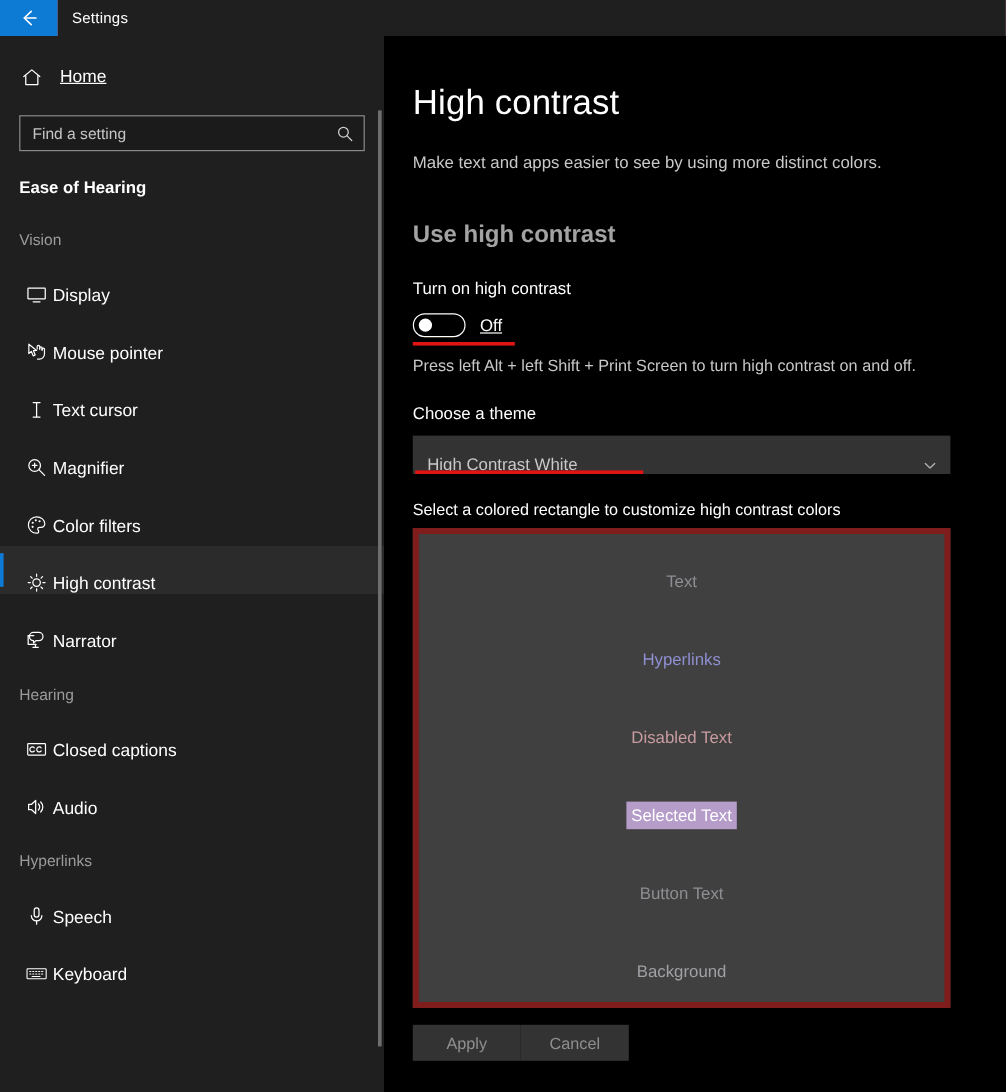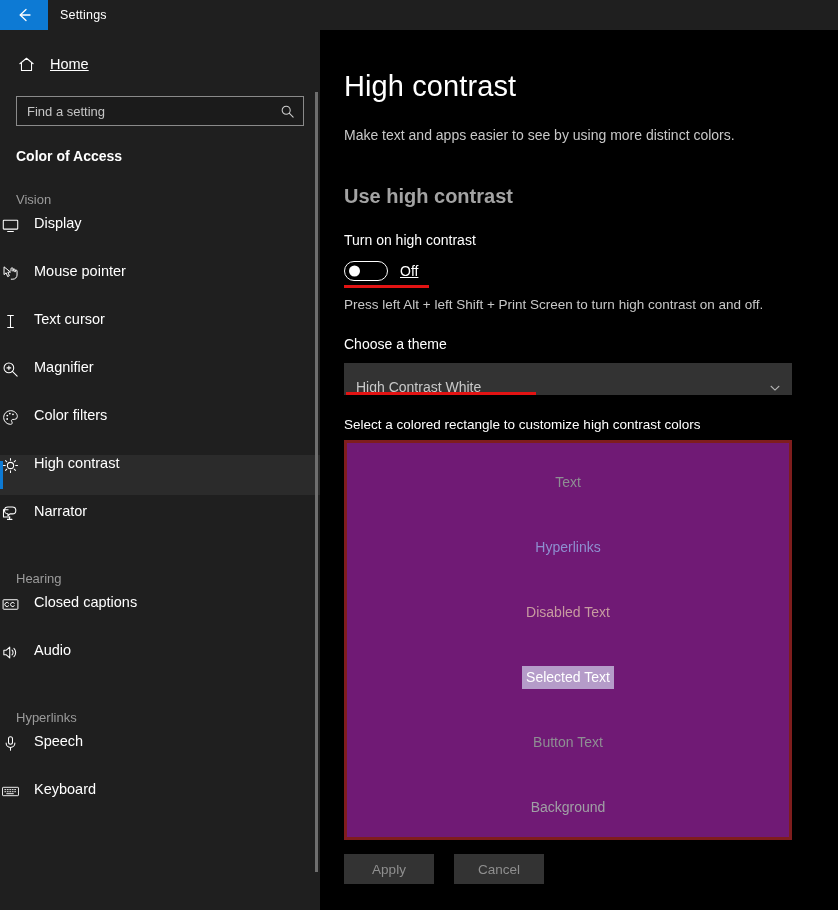--- a/index.html
+++ b/index.html
@@ -113,25 +113,25 @@
 
   .group-label {
     color: #9b9b9b;
     font-size: 13px;
     padding: 28px 16px 0 16px;
   }
 
   .nav-item {
     position: relative;
     display: flex;
-    align-items: flex-start;
+    align-items: flex-end;
     height: 40px;
     margin-top: 8px;
-    padding-left: 0;
-    gap: 14px;
+    padding-left: 20px;
+    gap: 4px;
     cursor: pointer;
   }
   .nav-item .label {
     color: #ffffff;
     font-size: 14.5px;
   }
   .nav-item.active { background: #2b2b2b; }
   .nav-item.active::before {
     content: "";
     position: absolute;
@@ -273,39 +273,38 @@
     color: #ffffff;
     font-size: 13.5px;
     margin-top: 19px;
   }
 
   
   .preview {
     margin-top: 8px;
     width: 448px;
     height: 400px;
-    background: #701a75;
-    border: 3px solid #7f1d1d;
+    background: #404040;
+    border: 5px solid #7f1d1d;
     display: flex;
     flex-direction: column;
     align-items: center;
     padding-top: 28px;
     gap: 42px;
   }
   .pv {
     font-size: 14px;
     cursor: pointer;
     line-height: 1.5;
     padding: 1px 4px;
   }
 
   
   .actions {
     display: flex;
-    gap: 20px;
     margin-top: 14px;
   }
   .btn {
     width: 90px;
     height: 30px;
     background: #333333;
     color: #8f8f8f;
     border: none;
     font-size: 13.5px;
     font-family: "Liberation Sans", sans-serif;
@@ -349,21 +348,21 @@
         <div class="search-wrap">
           <input type="text" placeholder="Find a setting" style="">
           <span class="ico">
             <svg width="15" height="15" viewBox="0 0 16 16" fill="none" stroke="#cfcfcf" stroke-width="1.1">
               <circle cx="6.6" cy="6.6" r="4.3"></circle>
               <path d="M9.8 9.8 L14 14" stroke-linecap="round"></path>
             </svg>
           </span>
         </div>
 
-        <div class="sb-heading">Color of Access</div>
+        <div class="sb-heading">Ease of Hearing</div>
 
         <div class="group-label">Vision</div>
 
         <div class="nav-item">
           <span class="ico">
             <svg width="19" height="19" viewBox="0 0 20 20" fill="none" stroke="#fff" stroke-width="1.1">
               <rect x="2.4" y="4.4" width="15.2" height="9.4" rx="0.6"></rect>
               <path d="M7 16.3 H13" stroke-linecap="round"></path>
             </svg>
           </span>

